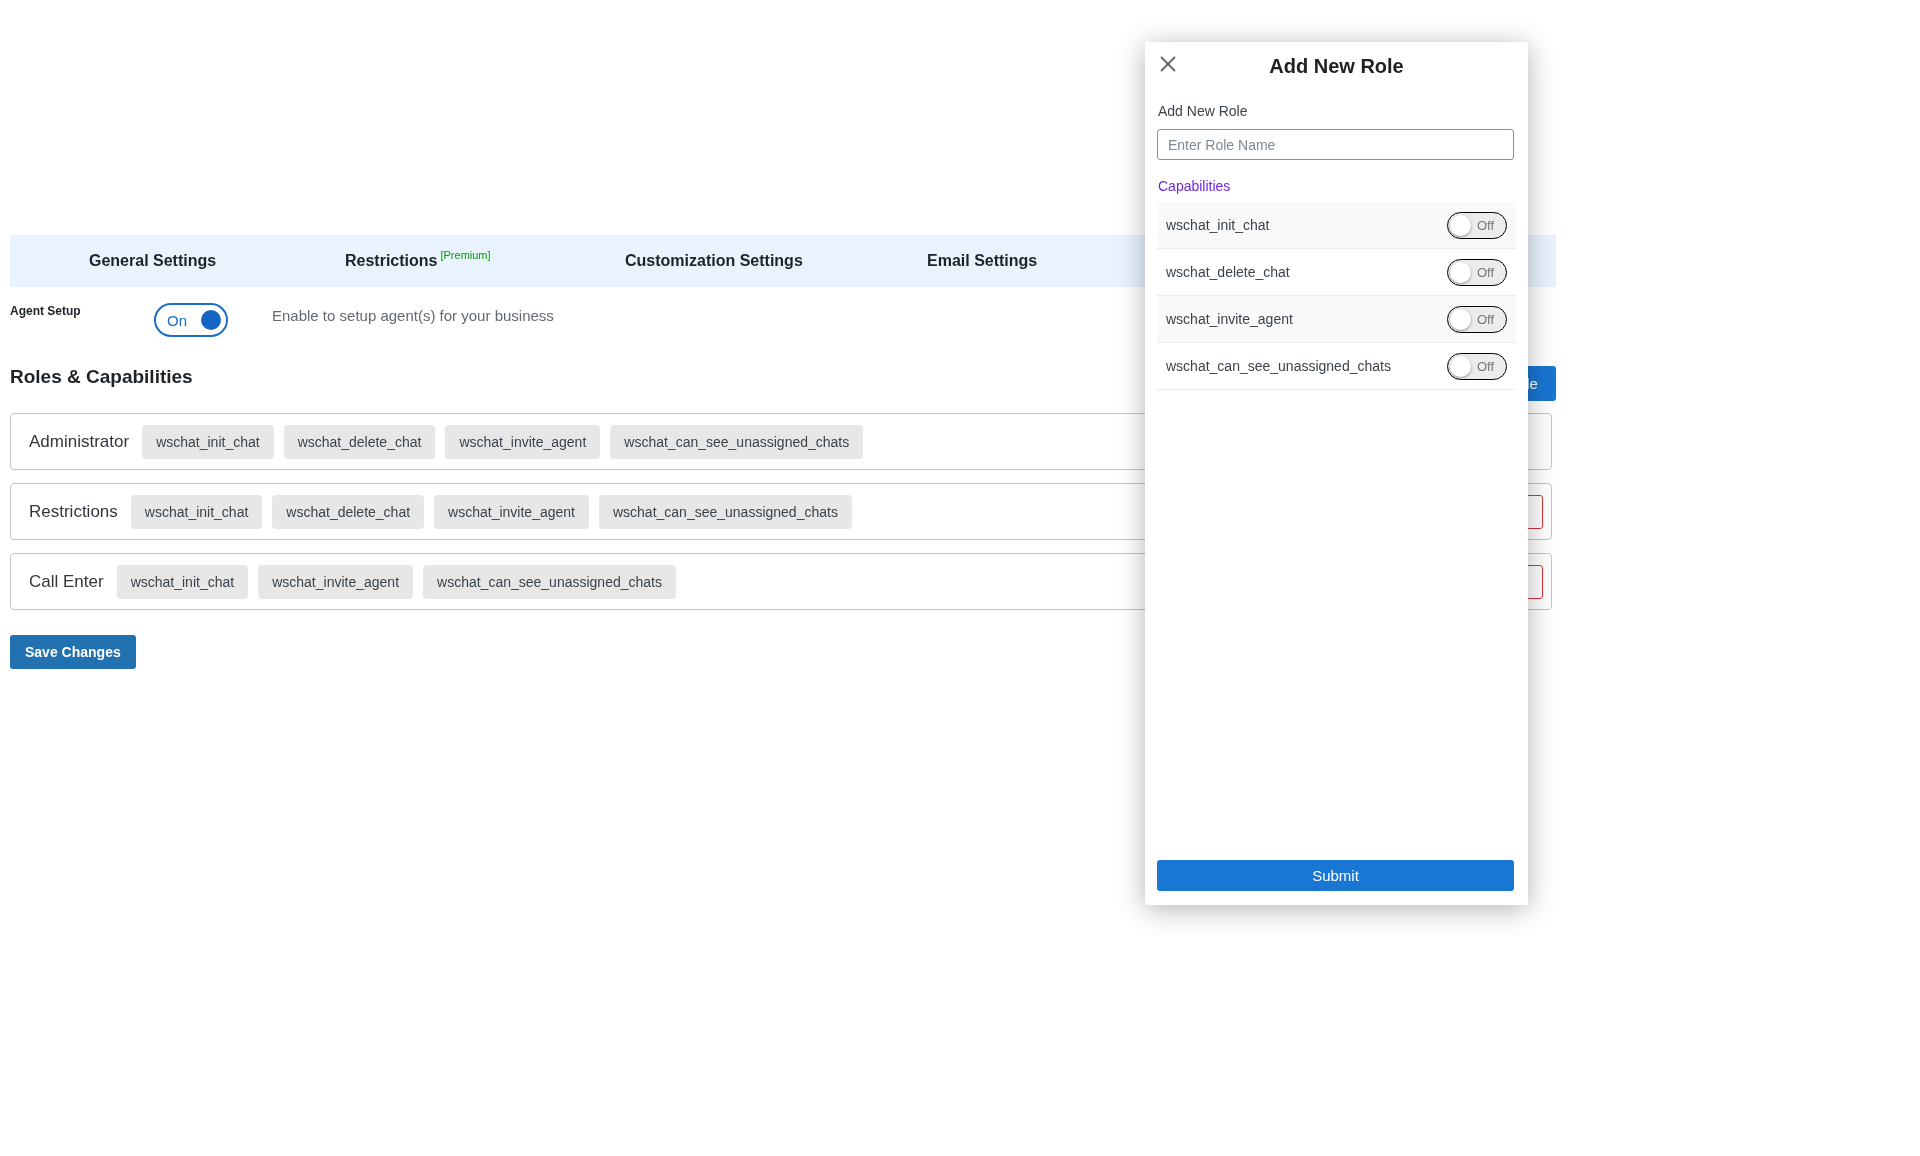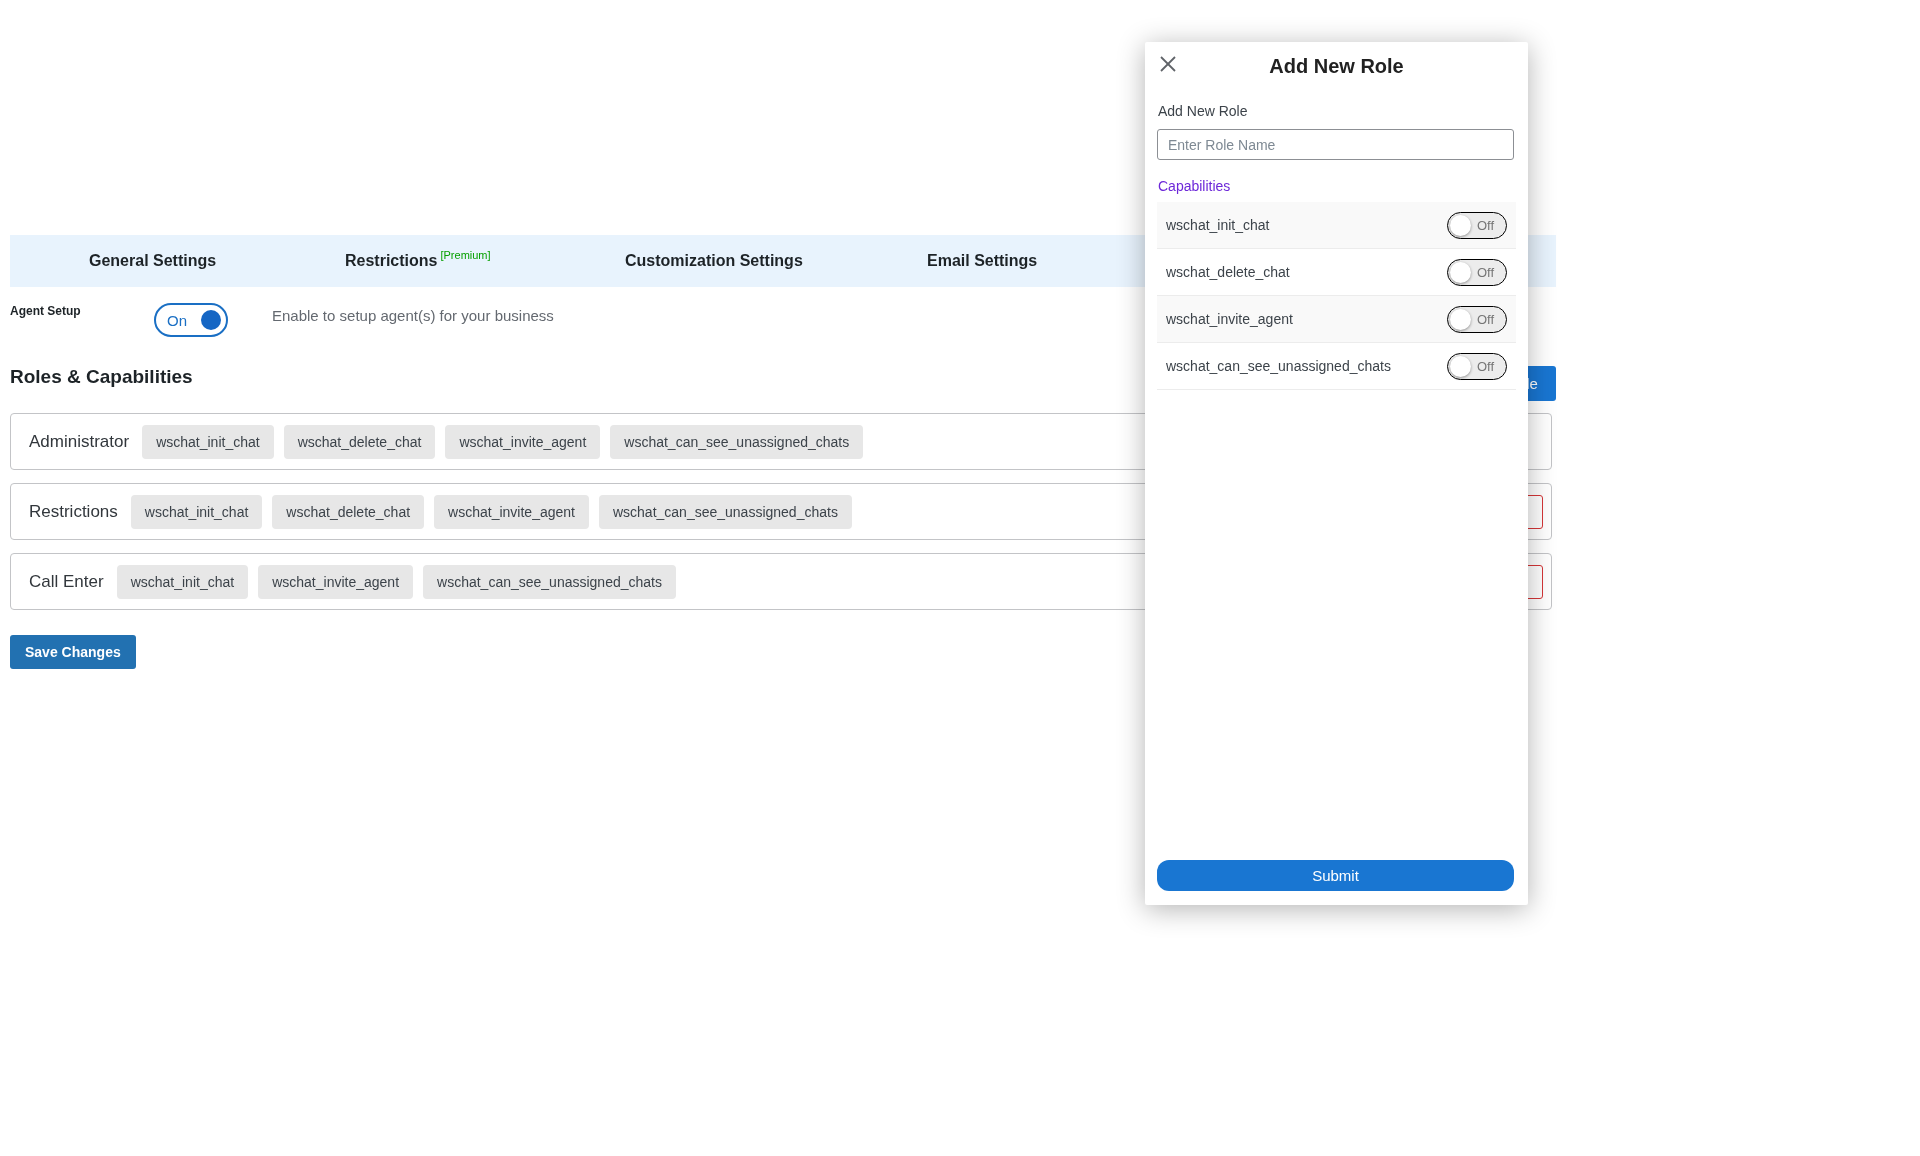--- a/index.html
+++ b/index.html
@@ -36,21 +36,21 @@
   .modal-input { position: absolute; left: 12px; top: 87px; width: 357px; height: 31px; box-sizing: border-box; border: 1px solid #8c8f94; border-radius: 3px; padding: 0 10px; font-size: 14px; color: #2c3338; font-family: inherit; outline: none; }
   .modal-input::placeholder { color: #7e8993; }
   .modal-cap-label { position: absolute; left: 13px; top: 136px; font-size: 14px; color: #6d28d9; }
   .cap-list { position: absolute; left: 12px; top: 160px; width: 359px; }
   .cap-row { height: 47px; display: flex; align-items: center; justify-content: space-between; padding: 0 9px; border-bottom: 1px solid #ececec; box-sizing: border-box; background: #fff; }
   .cap-row:nth-child(odd) { background: #f9f9f9; }
   .cap-name { font-size: 14px; color: #3c434a; }
   .toggle-off { width: 60px; height: 27px; border-radius: 14px; background: #ececec; border: 1px solid #000000; display: flex; align-items: center; cursor: pointer; box-sizing: border-box; flex: none; }
   .toggle-off-knob { width: 21px; height: 21px; border-radius: 50%; background: #fff; margin-left: 2px; box-shadow: 0 1px 3px rgba(0,0,0,0.4); flex: none; }
   .toggle-off-text { font-size: 13px; color: #757575; margin-left: 6px; }
-  .submit-btn { position: absolute; left: 12px; bottom: 14px; width: 357px; height: 31px; background: #1976d2; border: none; border-radius: 12px; color: #fff; font-size: 15px; font-family: inherit; cursor: pointer; }
+  .submit-btn { position: absolute; left: 12px; bottom: 14px; width: 357px; height: 31px; background: #1976d2; border: none; border-radius: 3px; color: #fff; font-size: 15px; font-family: inherit; cursor: pointer; }
 </style>
 </head>
 <body>
 
 <div class="canvas">
 
   <div class="tabbar">
       <div class="tab" style="left: 79px;"><span>General Settings</span></div>
       <div class="tab" style="left: 335px;"><span>Restrictions</span><span class="premium">[Premium]</span></div>
       <div class="tab" style="left: 615px;"><span>Customization Settings</span></div>

